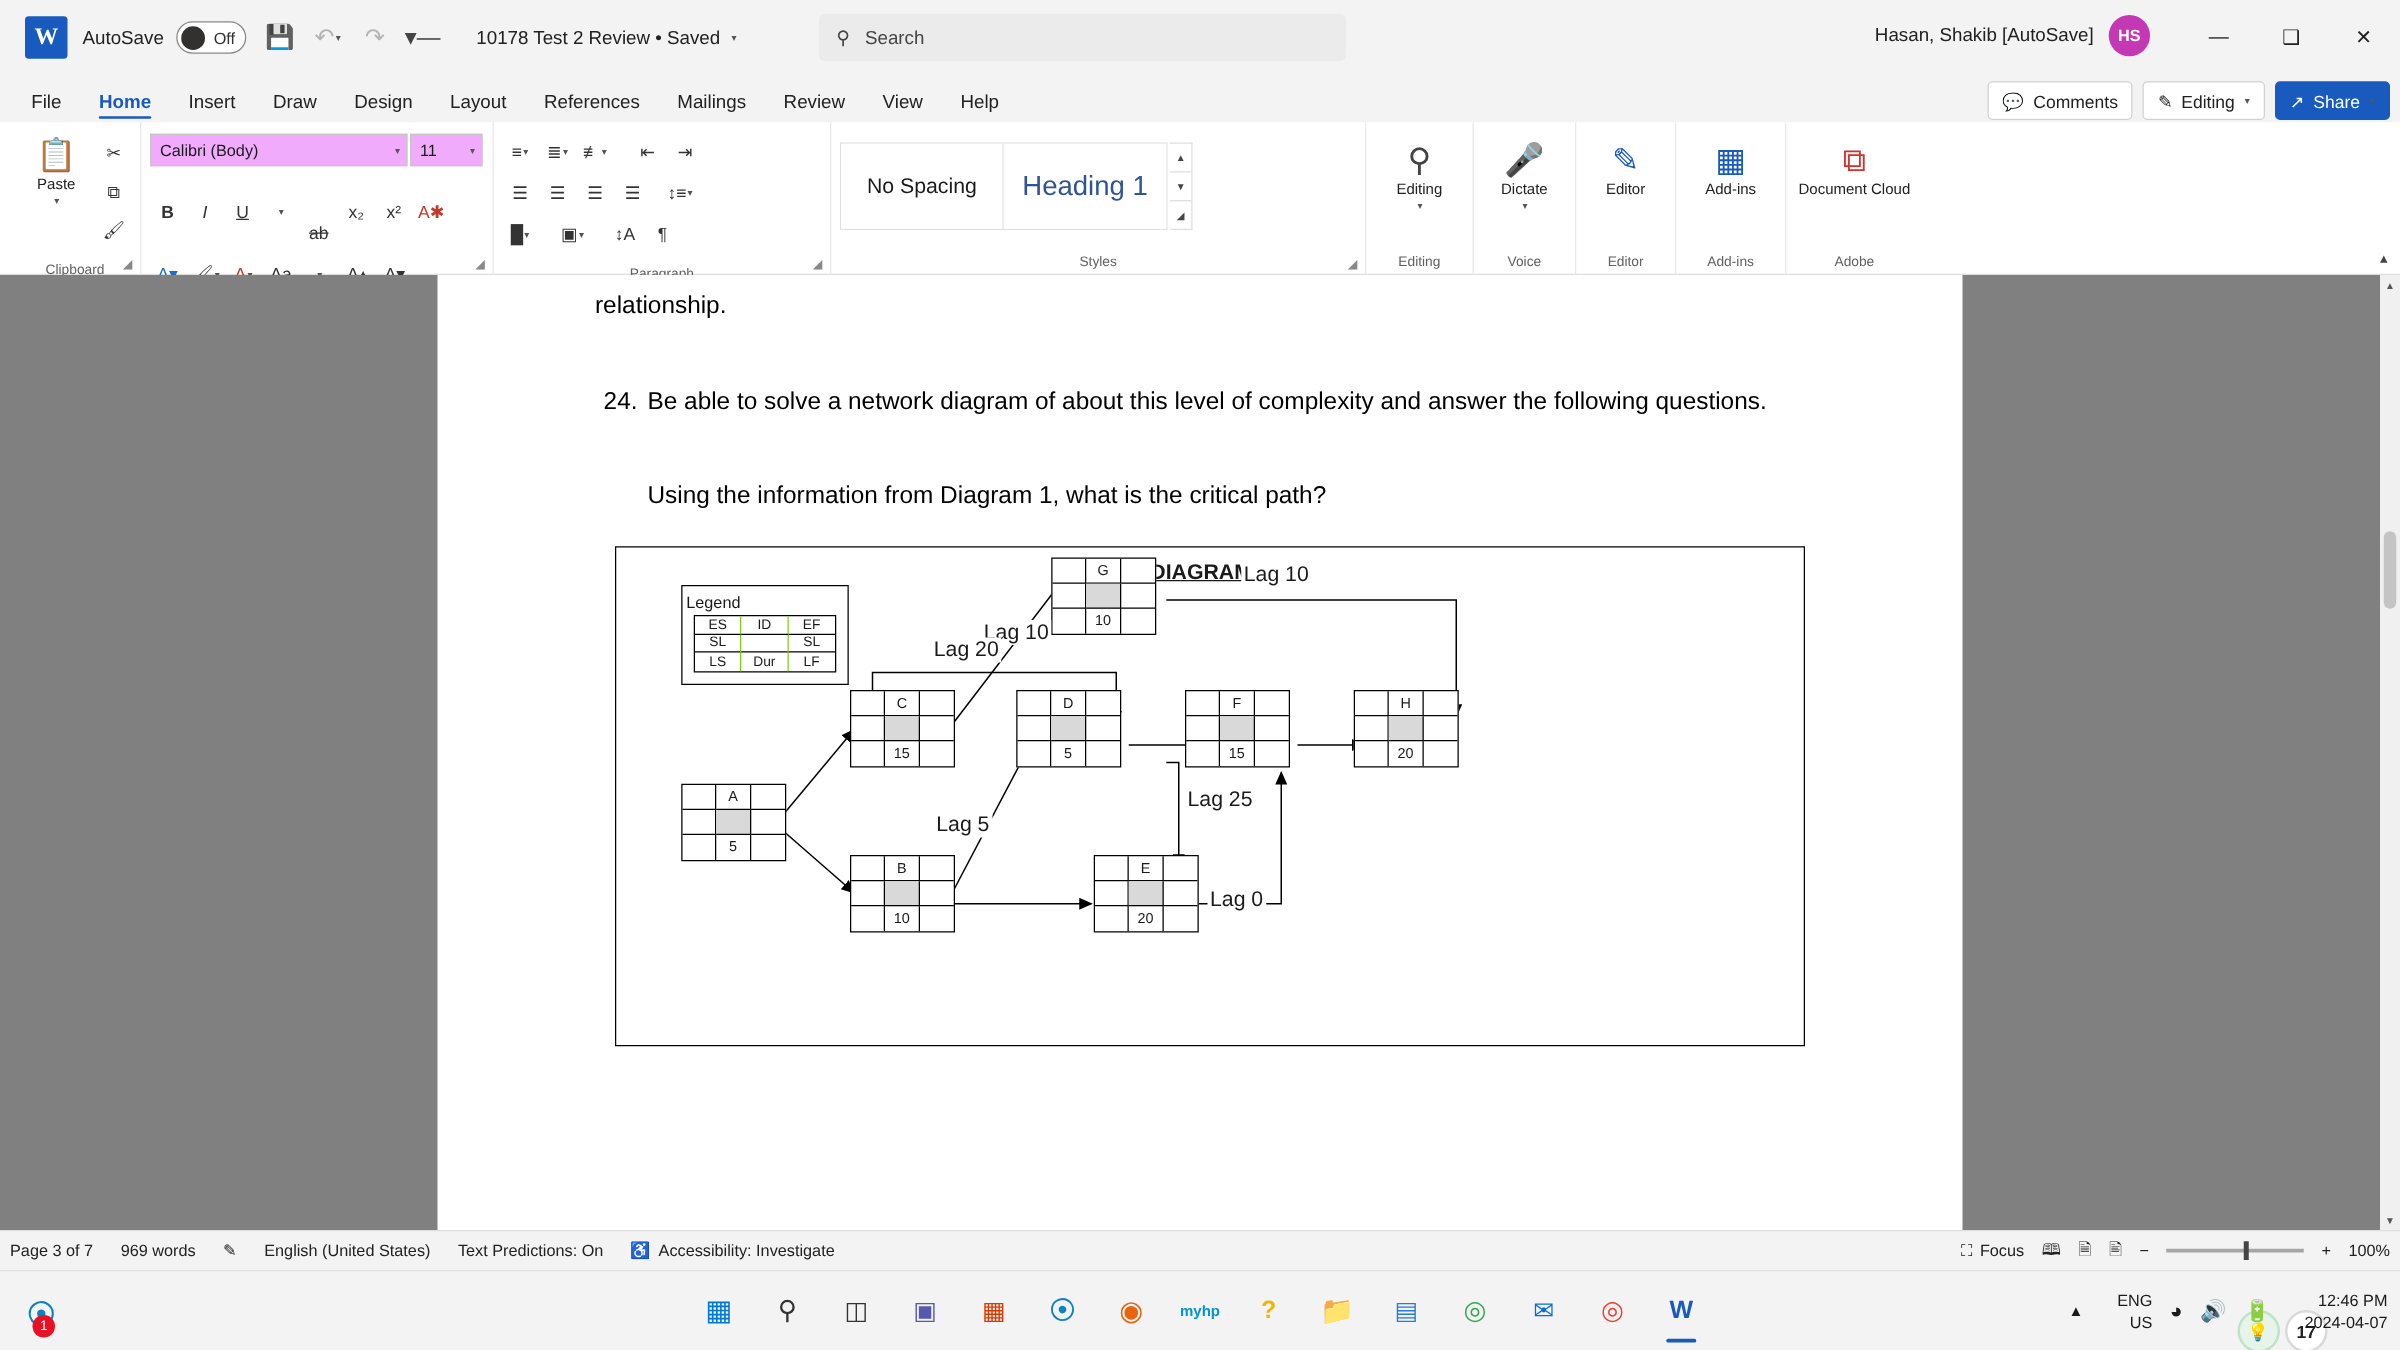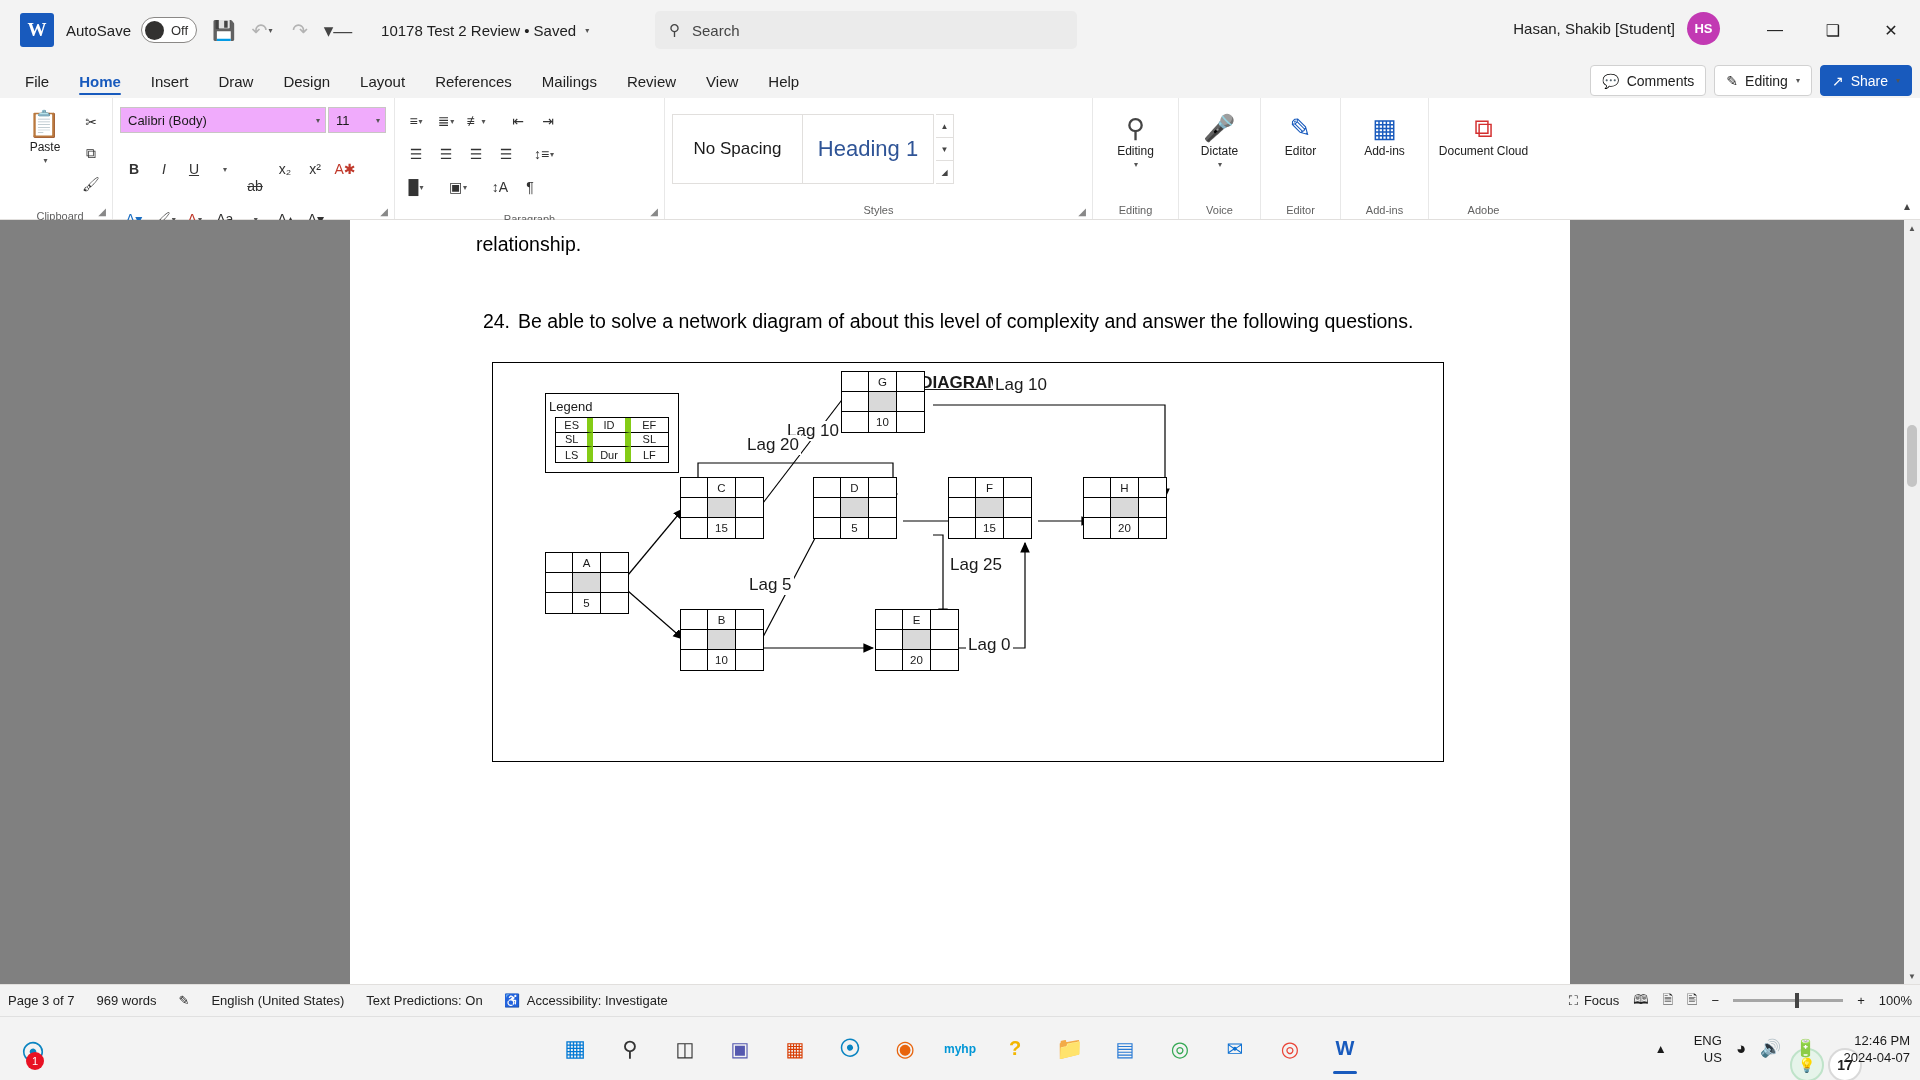--- a/index.html
+++ b/index.html
@@ -132,21 +132,21 @@
   .node { position: absolute; width: 84px; height: 62px; border: 1.2px solid #000; background: #fff;
     display: grid; grid-template-columns: 1fr 1fr 1fr; grid-template-rows: 1fr 1fr 1fr; font-size: 11.5px; }
   .node div { border-right: 1px solid #000; border-bottom: 1px solid #000; display: flex; align-items: center; justify-content: center; }
   .node div:nth-child(3n) { border-right: none; }
   .node div:nth-child(n+7) { border-bottom: none; }
   .node .mid { background: #d9d9d9; }
   .legend { position: absolute; width: 134px; border: 1.2px solid #000; background: #fff; padding: 3px; }
   .legend-title { text-align: left; font-size: 13px; padding: 2px 0 3px; }
   .legend-grid { display: grid; grid-template-columns: 1fr 1fr 1fr; grid-template-rows: 1fr 1fr 1fr;
     border: 1px solid #000; font-size: 11px; height: 46px; margin: 0 6px 6px; }
-  .legend-grid div { border-right: 6px solid #84cc16; border-bottom: 1px solid #000; display: flex; align-items: center; justify-content: center; }
+  .legend-grid div { border-right: 1px solid #84cc16; border-bottom: 1px solid #000; display: flex; align-items: center; justify-content: center; }
   .legend-grid div:nth-child(3n) { border-right: none; }
   .legend-grid div:nth-child(n+7) { border-bottom: none; }
   .lag { position: absolute; font-size: 17px; background: #fff; padding: 0 2px; }
 
   
   .vscroll { position: absolute; right: 0; top: 0; bottom: 0; width: 16px; background: #f0f0f0; }
   .vscroll .arrow { height: 16px; display: flex; align-items: center; justify-content: center; font-size: 8px; color: #555; }
   .vscroll .thumb { position: absolute; top: 205px; left: 3px; width: 10px; height: 62px; background: #c4c4c4; border-radius: 5px; }
 
   
@@ -203,21 +203,21 @@
       <span>10178 Test 2 Review  •  Saved</span>
       <span class="caret">▾</span>
     </div>
 
     <div class="searchbar">
       <span>⚲</span>
       <span>Search</span>
     </div>
 
     <div class="user-area">
-      <span>Hasan, Shakib [Student]</span>
+      <span>Hasan, Shakib [AutoSave]</span>
       <span class="avatar">HS</span>
     </div>
 
     <div class="win-ctrls">
       <div class="win-btn">—</div>
       <div class="win-btn">❑</div>
       <div class="win-btn close">✕</div>
     </div>
   </div>
 
@@ -416,20 +416,21 @@
   <div class="docarea">
     <div class="page">
 
       <div class="doc-text tail-line">relationship.</div>
 
       <div class="q-item doc-text">
         <div class="q-num">24.</div>
         <div class="q-body">Be able to solve a network diagram of about this level of complexity and answer the following questions.</div>
       </div>
 
+      <div class="doc-text q-sub">Using the information from Diagram 1, what is the critical path?</div>
 
       <div class="diagram-frame">
         <div class="diagram-title">DIAGRAM 1</div>
 
         <div class="netdiag">
 
           <svg width="952" height="400" style="position:absolute;left:0;top:0;">
             <defs>
               <marker id="ah" markerWidth="9" markerHeight="9" refX="8" refY="4" orient="auto">
                 <path d="M0,0 L9,4 L0,8 z" fill="#000"></path>

